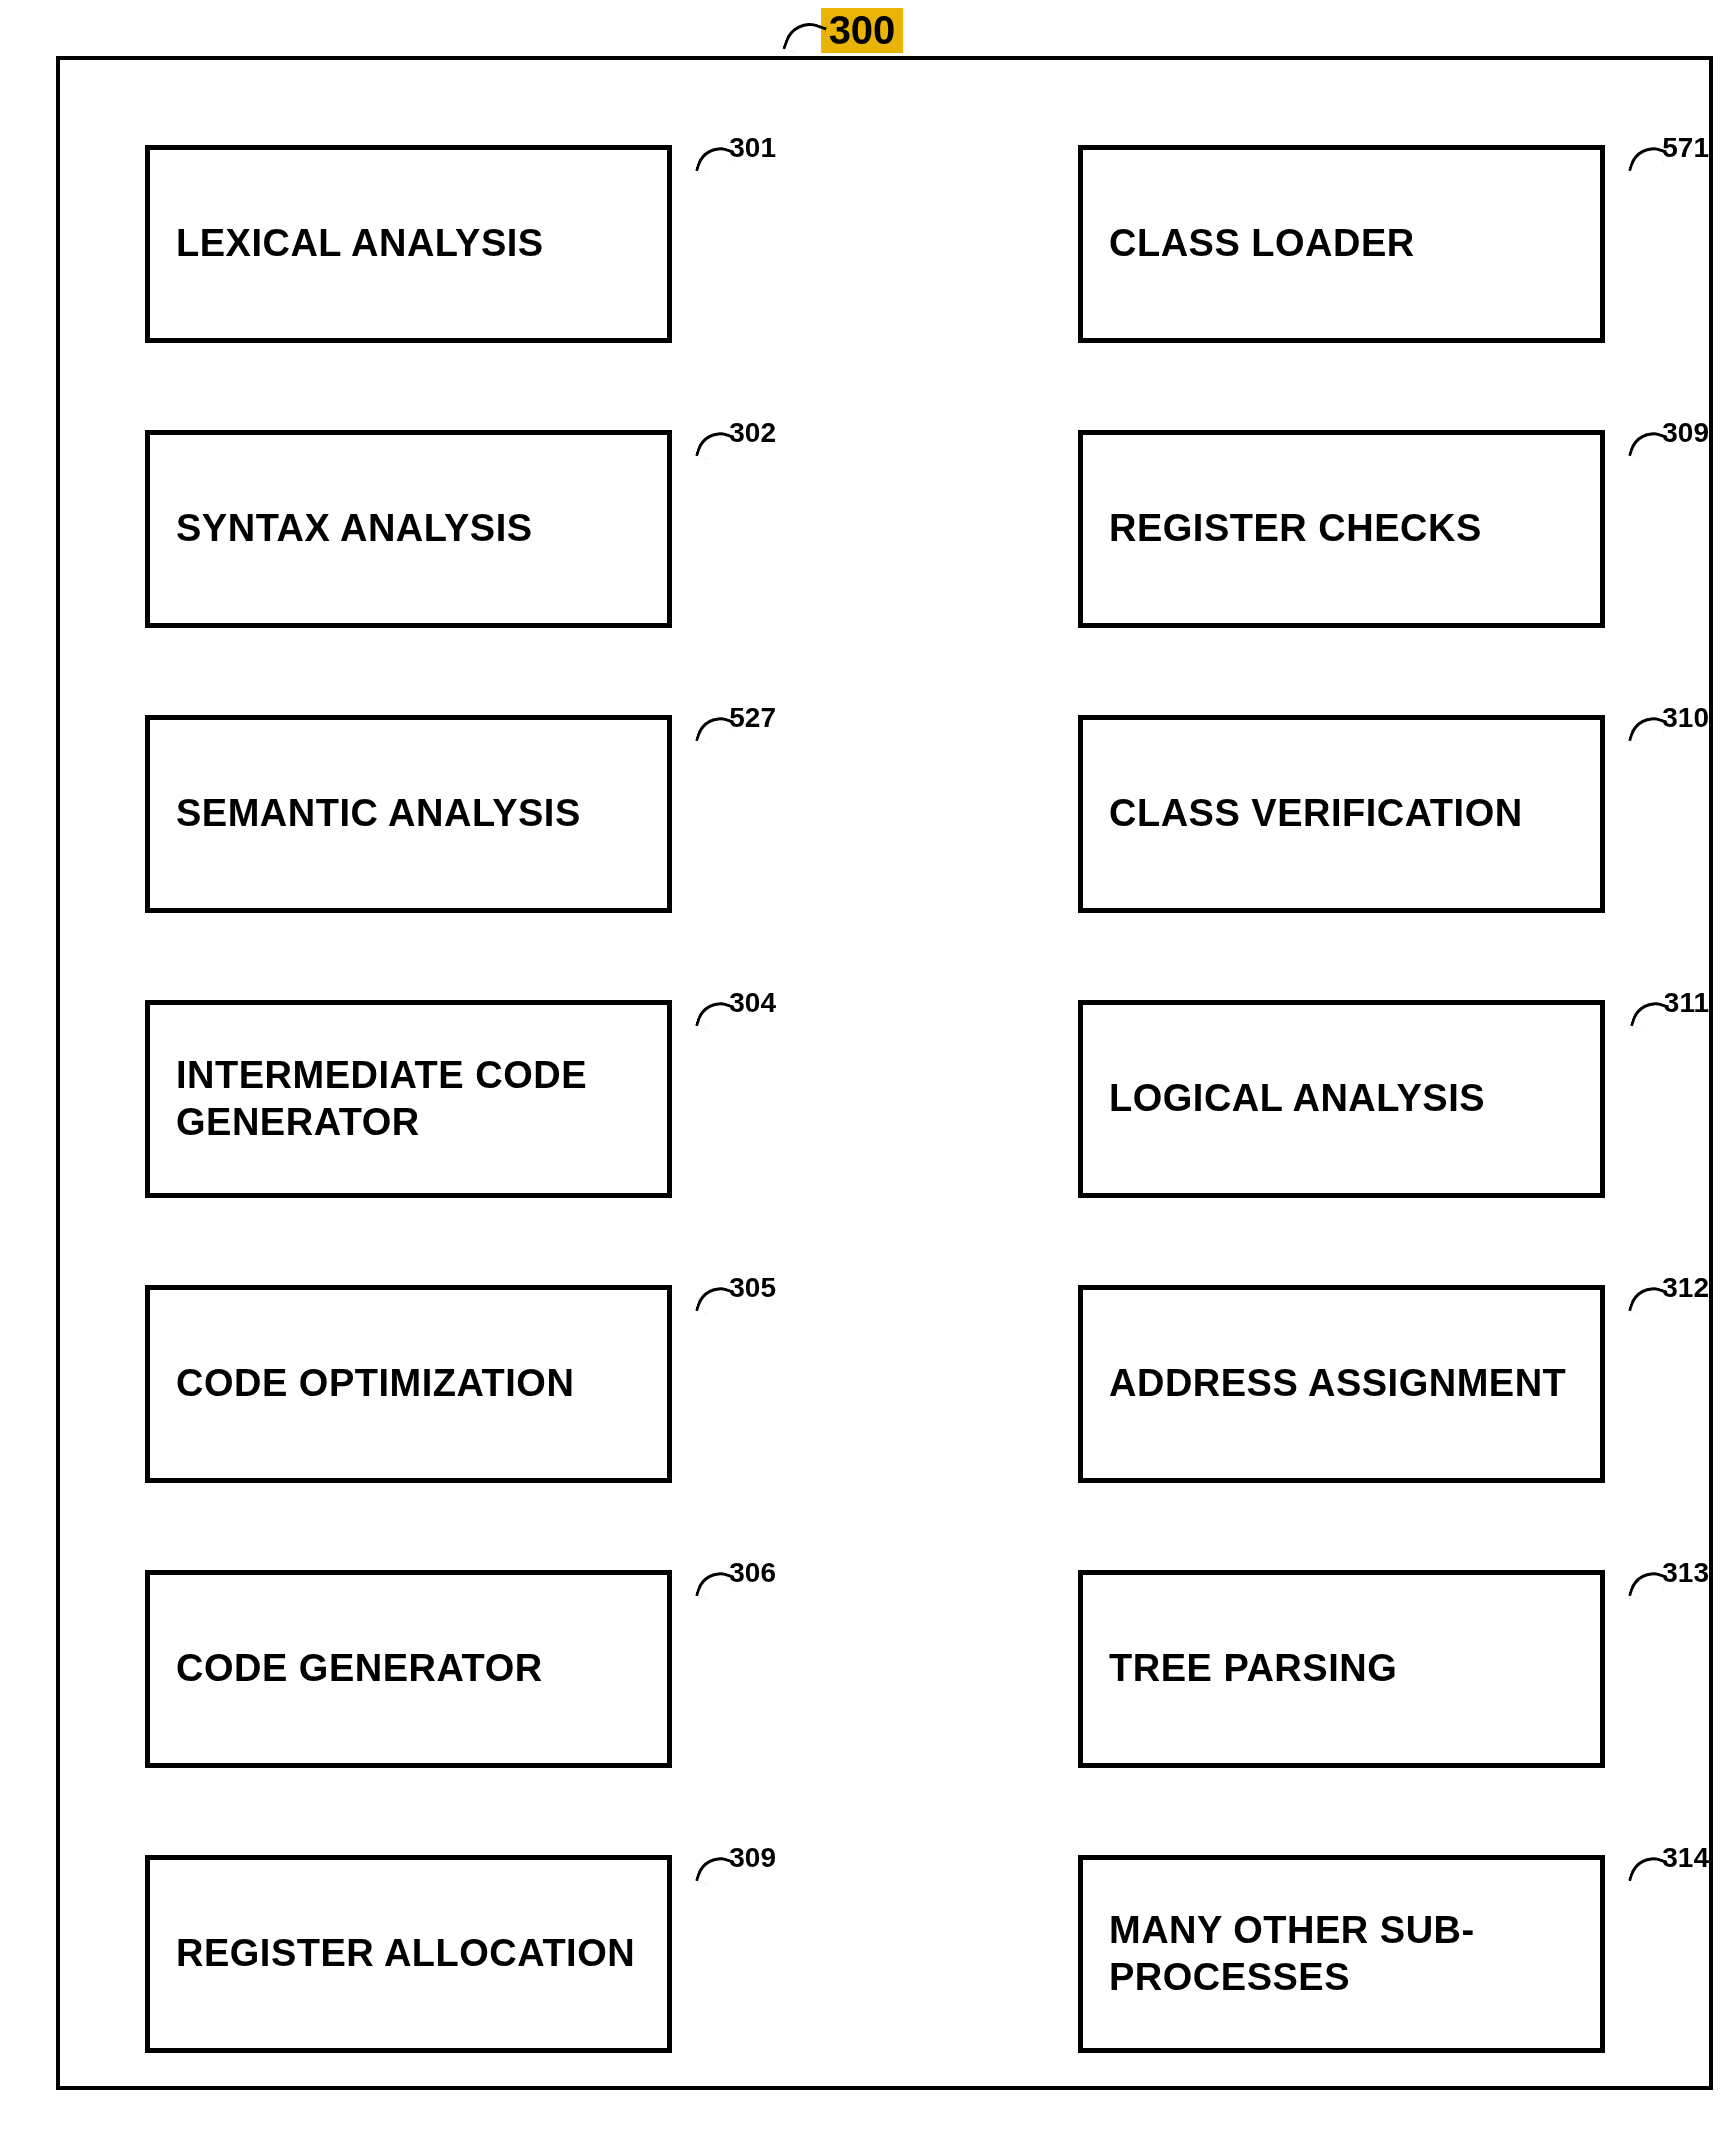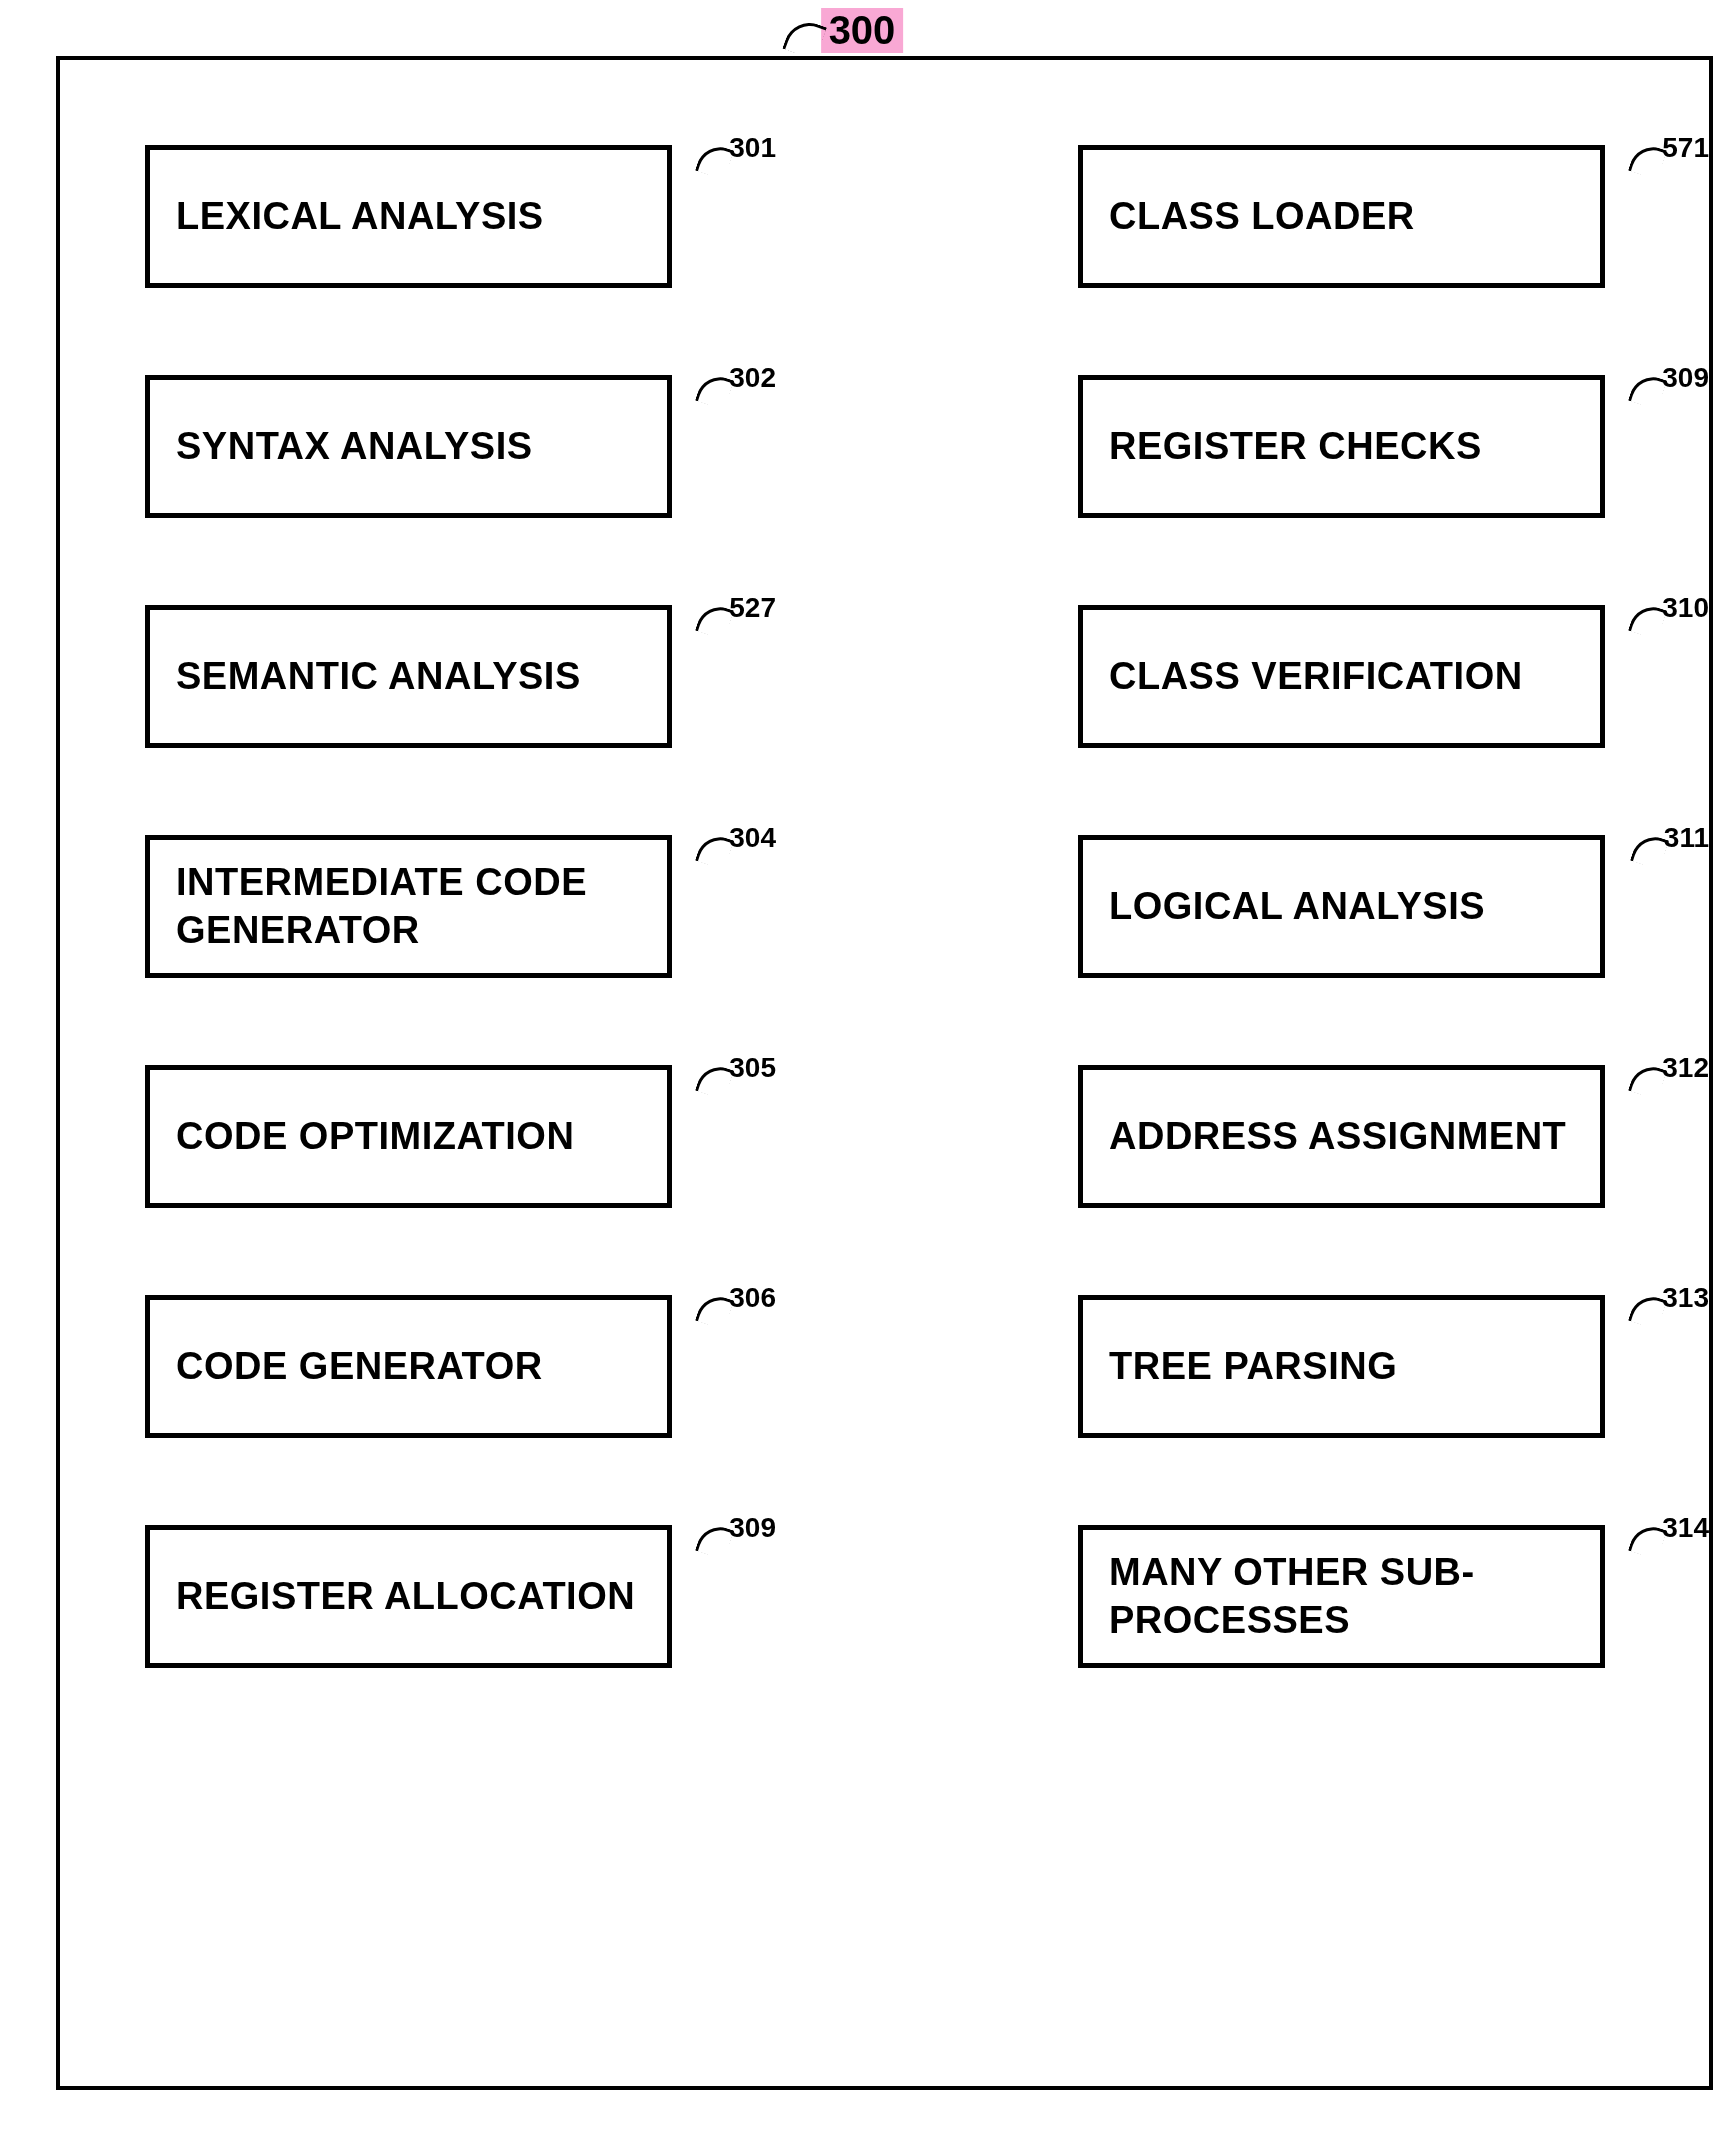--- a/index.html
+++ b/index.html
@@ -10,21 +10,21 @@
     height: 2151px;
     position: relative;
   }
   .container-label {
     position: absolute;
     top: 7.5px;
     left: 50%;
     transform: translateX(-50%);
     font-size: 40px;
     font-weight: bold;
-    background: #f9a8d4;
+    background: #eab308;
     padding: 0 7.5px;
     z-index: 2;
   }
   .container-label::before {
     content: "";
     position: absolute;
     left: -34px;
     top: 50%;
     width: 32px;
     height: 32px;
@@ -53,21 +53,21 @@
     flex-direction: column;
     gap: 87px;
   }
   .box-wrap {
     position: relative;
     width: 527px;
   }
   .box {
     border: 5.6px solid #000;
     width: 527px;
-    height: 143px;
+    height: 198px;
     display: flex;
     align-items: center;
     padding: 0 26px;
   }
   .box-text {
     font-size: 38px;
     font-weight: bold;
     letter-spacing: 0.5px;
     line-height: 1.25;
   }

